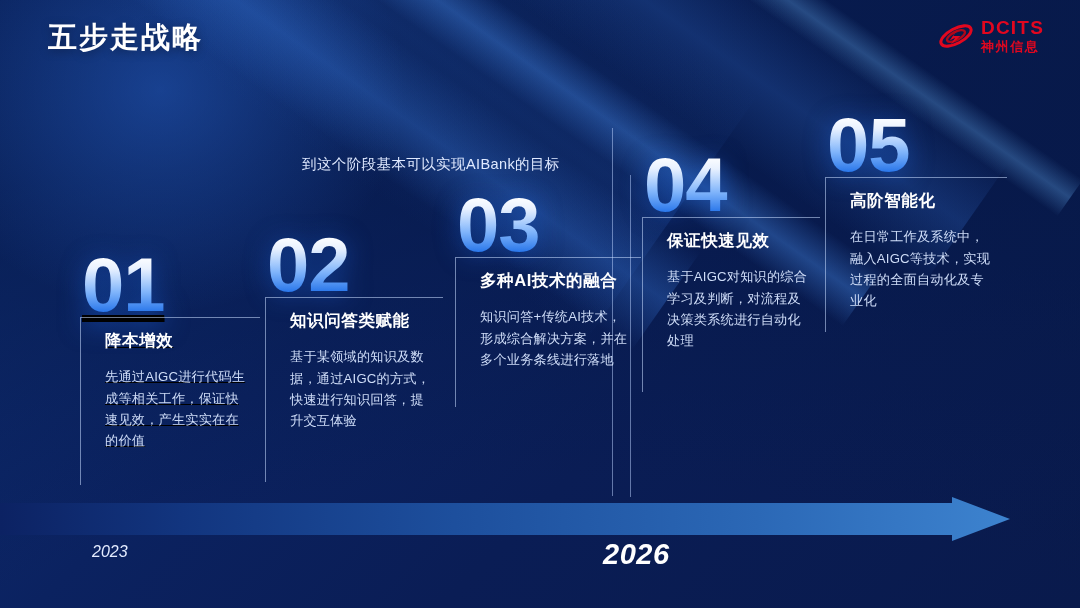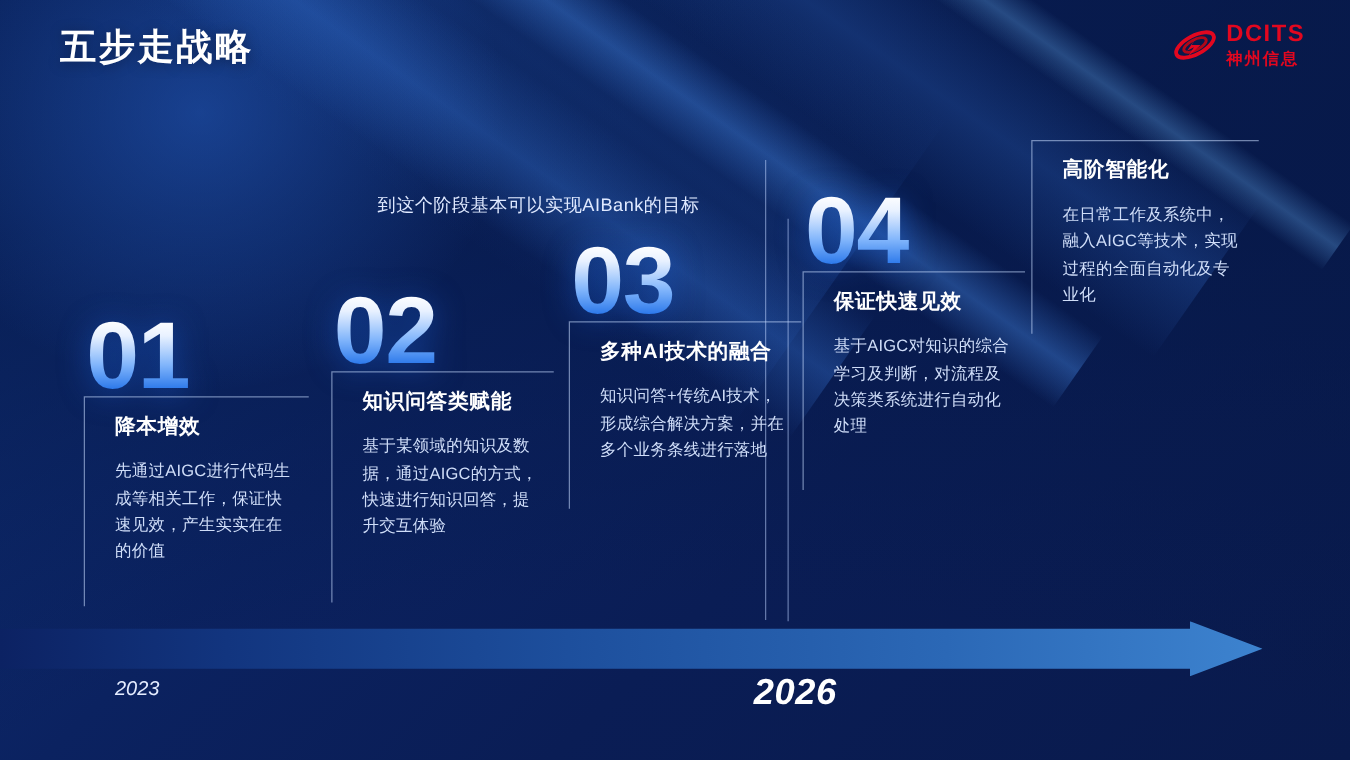--- a/index.html
+++ b/index.html
@@ -179,21 +179,21 @@
       <span class="logo-en">DCITS</span>
       <span class="logo-cn">神州信息</span>
     </span>
   </div>
 
   <div class="annotation">到这个阶段基本可以实现AIBank的目标</div>
 
   <div class="vline" style="left:612px; top:128px; height:368px;"></div>
   <div class="vline" style="left:630px; top:175px; height:322px;"></div>
 
-  <div class="step" style="left:67px; top:252px; width:180px;">
+  <div class="step" style="left:80px; top:252px; width:180px;text-decoration:underline;">
     <div class="step-num">01</div>
     <div class="bracket" style="height:168px;">
       <div class="step-title">降本增效</div>
       <div class="step-body">先通过AIGC进行代码生成等相关工作，保证快速见效，产生实实在在的价值</div>
     </div>
   </div>
 
   <div class="step" style="left:265px; top:232px; width:178px;">
     <div class="step-num">02</div>
     <div class="bracket" style="height:185px;">
@@ -212,20 +212,21 @@
 
   <div class="step" style="left:642px; top:152px; width:178px;">
     <div class="step-num">04</div>
     <div class="bracket" style="height:175px;">
       <div class="step-title">保证快速见效</div>
       <div class="step-body">基于AIGC对知识的综合学习及判断，对流程及决策类系统进行自动化处理</div>
     </div>
   </div>
 
   <div class="step" style="left:825px; top:112px; width:182px;">
+    <div class="step-num">05</div>
     <div class="bracket" style="height:155px;">
       <div class="step-title">高阶智能化</div>
       <div class="step-body">在日常工作及系统中，融入AIGC等技术，实现过程的全面自动化及专业化</div>
     </div>
   </div>
 
 
   <div class="arrow-wrap">
     <svg width="1010" height="44" viewBox="0 0 1010 44">
       <defs>

